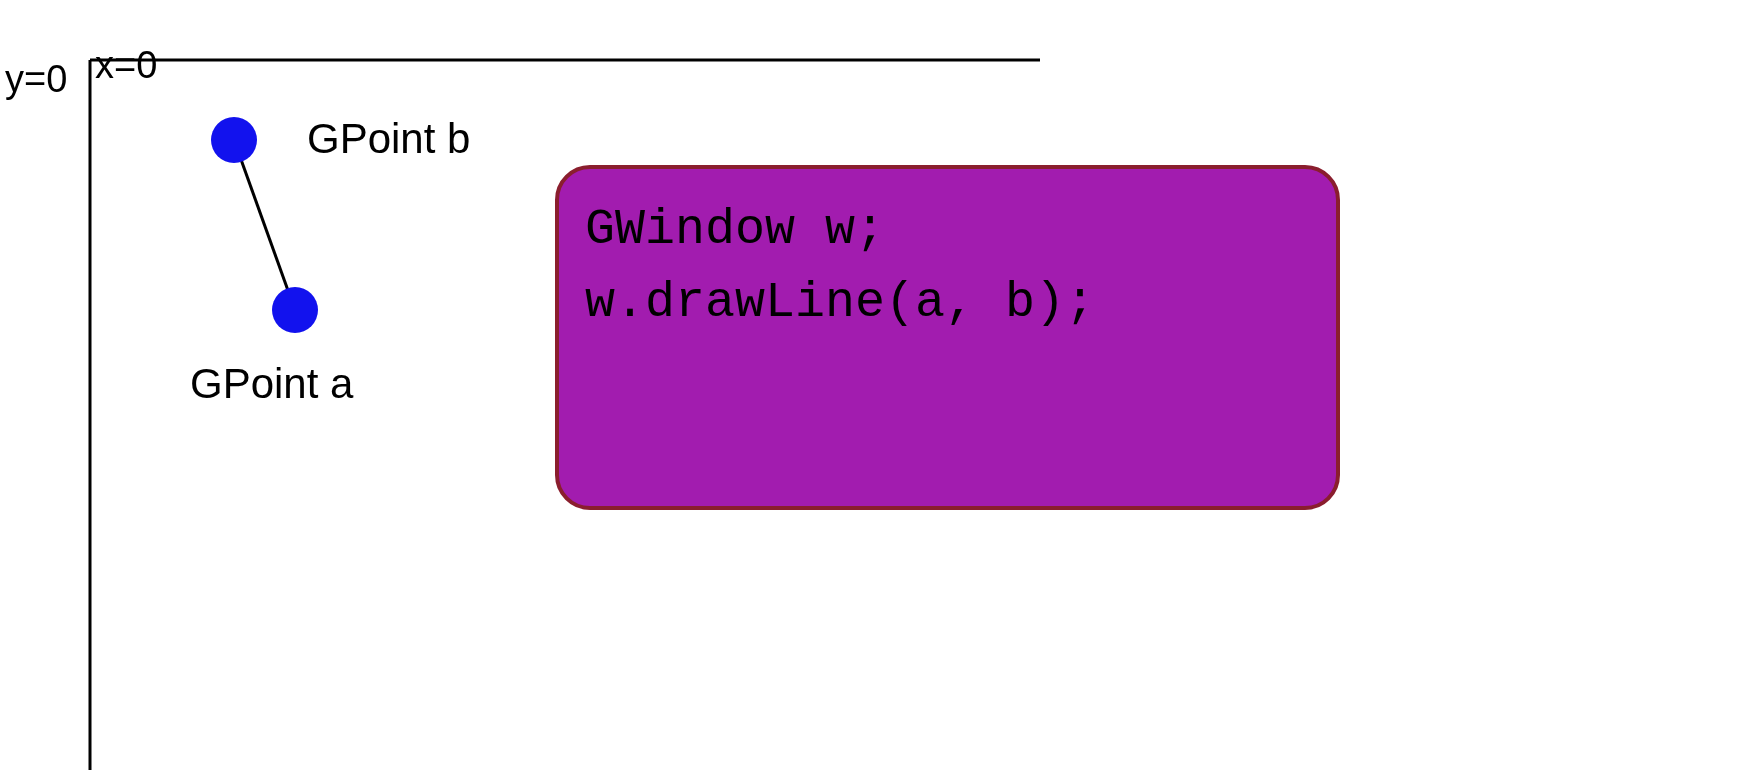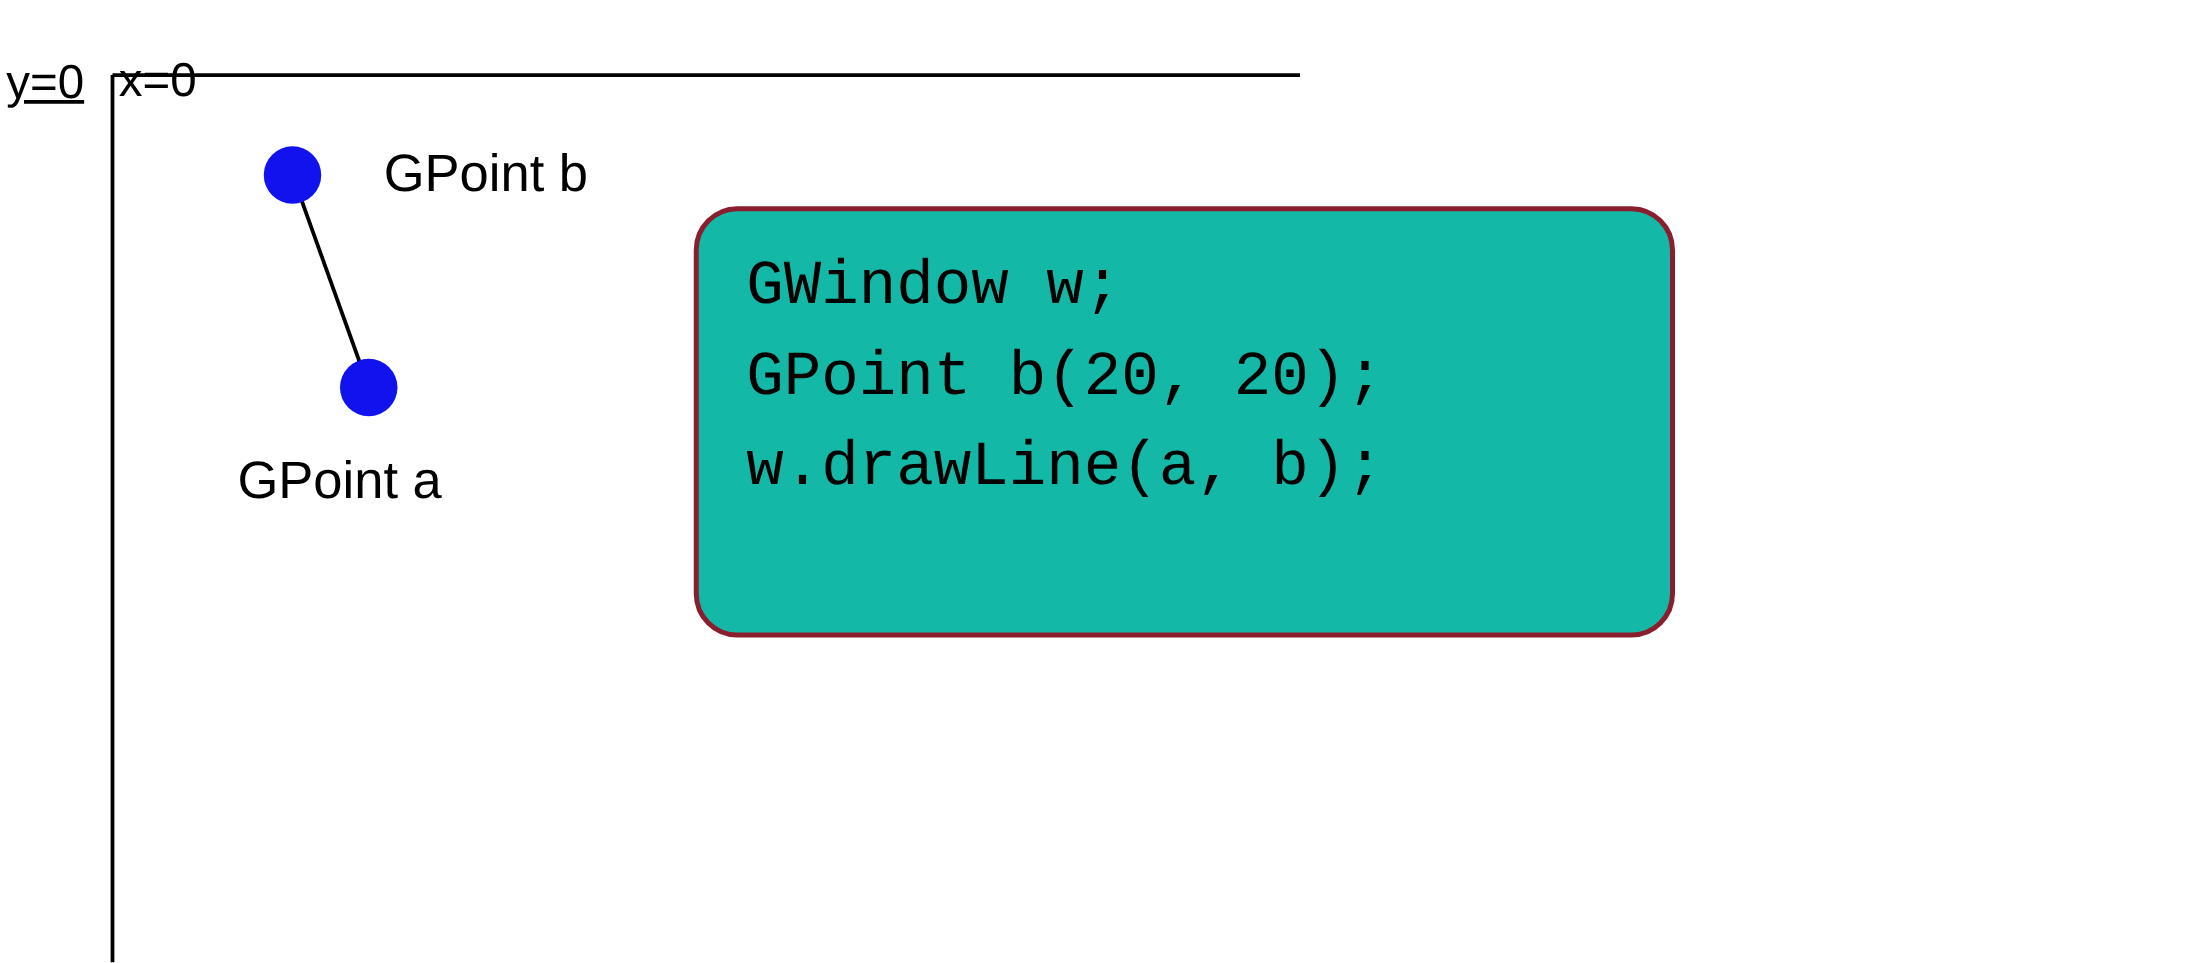--- a/index.html
+++ b/index.html
@@ -18,23 +18,22 @@
       position: absolute;
       font-size: 38px;
       color: #000;
     }
     .x-label {
       top: 2px;
       left: 95px;
       margin-top: 42px;
     }
     .y-label {
-      top: 45px;
+      top: 58px;
       left: 5px;
-      text-decoration: underline;
     }
     .diagram-svg {
       position: absolute;
       top: 0;
       left: 0;
       width: 1758px;
       height: 770px;
     }
     .point-label {
       position: absolute;
@@ -51,22 +50,22 @@
       left: 190px;
     }
     .code-box {
       position: absolute;
       top: 165px;
       left: 555px;
       width: 785px;
       height: 345px;
       border: 4px solid #8a1e2e;
       border-radius: 35px;
-      padding: 25px 38px;
-      background: #14b8a6;
+      padding: 25px 26px;
+      background: #a21caf;
     }
     .code-line {
       font-family: "Courier New", Courier, monospace;
       font-size: 50px;
       color: #000;
       line-height: 1.45;
       white-space: pre;
     }
   </style>
 </head>
@@ -81,15 +80,14 @@
 </svg>
 
 <div class="axis-label x-label">x=0</div>
 <div class="axis-label y-label">y=0</div>
 
 <div class="point-label label-b">GPoint b</div>
 <div class="point-label label-a">GPoint a</div>
 
 <div class="code-box">
   <div class="code-line">GWindow w;</div>
-  <div class="code-line">GPoint b(20, 20);</div>
   <div class="code-line">w.drawLine(a, b);</div>
 </div>
 
 </body></html>

